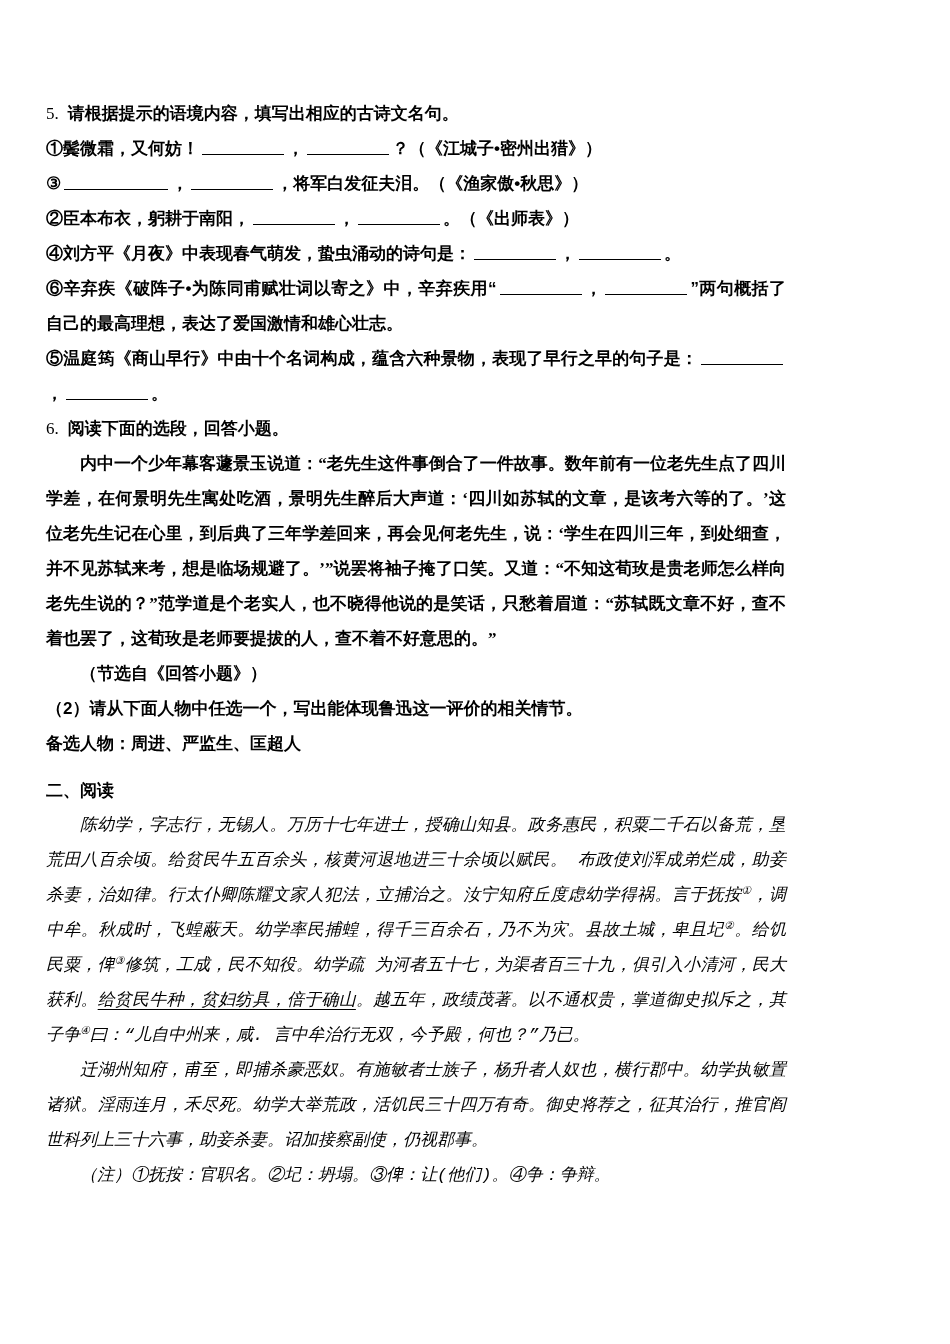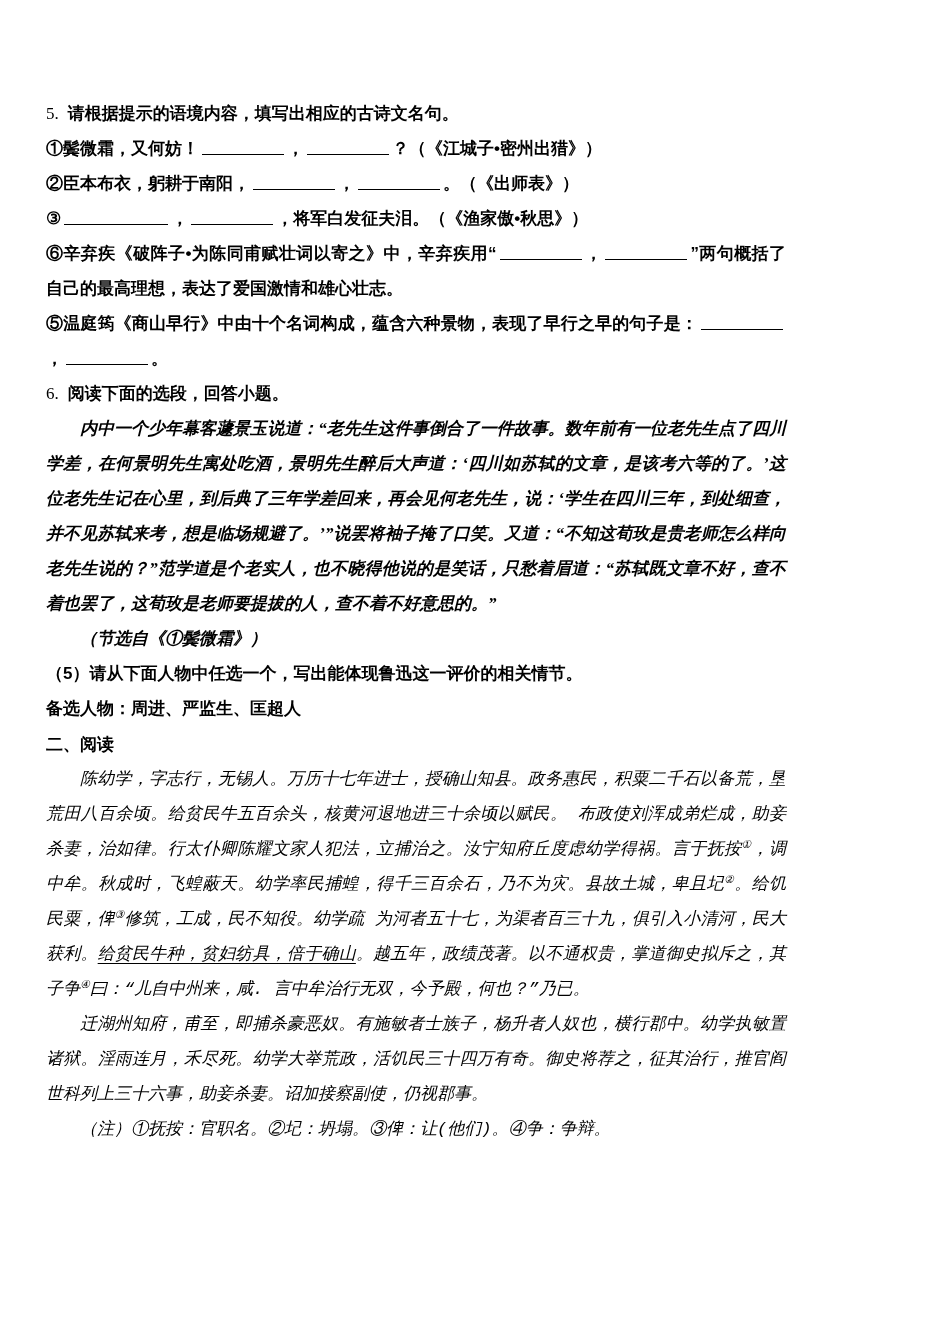--- a/index.html
+++ b/index.html
@@ -20,21 +20,21 @@
     padding: 96px 40px 0 46px;
     font-size: 17px;
     line-height: 35px;
   }
   p { margin: 0; padding: 0; text-align: justify; }
 
   
   .hei  { font-family: "Liberation Sans", sans-serif; font-weight: 700; }
   .song { font-family: "Liberation Serif", serif; font-weight: 400; }
   .kai  { font-family: Liberation Mono, monospace; font-style: italic; font-weight: 400; }
-  .kaib { font-family: "Liberation Serif", serif; font-style: italic; font-weight: 700; }
+  .kaib { font-family: "Liberation Serif", serif; font-weight: 700; }
 
   .qnum { font-family: "Liberation Serif", serif; font-weight: 400; font-style: normal; margin-right: 9px; }
 
   .blank {
     display: inline-block;
     width: 82px;
     height: 2px;
     border-bottom: 1.7px solid #000;
     vertical-align: -1px;
     margin: 0 3px;
@@ -46,51 +46,52 @@
     line-height: 0;
     vertical-align: 6px;
   }
   .uline {
     text-decoration: underline;
     text-underline-offset: 4px;
     text-decoration-thickness: 1px;
   }
   .indent { text-indent: 2em; }
   .note-line { margin-top: 0; }
-  .sec-heading { margin-top: 1px; }
+  .sec-heading { margin-top: 12px; }
 </style>
 </head>
 <body>
 
 <div class="page">
 
   <div>
     <p class="hei"><span class="qnum">5.</span><span>请根据提示的语境内容，填写出相应的古诗文名句。</span></p>
 
     <p class="hei"><span>①鬓微霜，又何妨！</span><span class="blank"></span><span>，</span><span class="blank"></span><span>？（《江城子•密州出猎》）</span></p>
 
+    <p class="hei"><span>③</span><span class="blank wide"></span><span>，</span><span class="blank"></span><span>，将军白发征夫泪。（《渔家傲•秋思》）</span></p>
+
     <p class="hei"><span>②臣本布衣，躬耕于南阳，</span><span class="blank"></span><span>，</span><span class="blank"></span><span>。（《出师表》）</span></p>
 
-    <p class="hei"><span>③</span><span class="blank wide"></span><span>，</span><span class="blank"></span><span>，将军白发征夫泪。（《渔家傲•秋思》）</span></p>
-
+    <p class="hei"><span>④刘方平《月夜》中表现春气萌发，蛰虫涌动的诗句是：</span><span class="blank"></span><span>，</span><span class="blank"></span><span>。</span></p>
 
     <p class="hei"><span>⑥辛弃疾《破阵子•为陈同甫赋壮词以寄之》中，辛弃疾用“</span><span class="blank"></span><span>，</span><span class="blank"></span><span>”两句概括了自己的最高理想，表达了爱国激情和雄心壮志。</span></p>
 
     <p class="hei"><span>⑤温庭筠《商山早行》中由十个名词构成，蕴含六种景物，表现了早行之早的句子是：</span><span class="blank"></span><span>，</span><span class="blank"></span><span>。</span></p>
   </div>
 
   <div>
     <p class="hei"><span class="qnum">6.</span><span>阅读下面的选段，回答小题。</span></p>
 
     <p class="kaib indent">内中一个少年幕客蘧景玉说道：“老先生这件事倒合了一件故事。数年前有一位老先生点了四川学差，在何景明先生寓处吃酒，景明先生醉后大声道：‘四川如苏轼的文章，是该考六等的了。’这位老先生记在心里，到后典了三年学差回来，再会见何老先生，说：‘学生在四川三年，到处细查，并不见苏轼来考，想是临场规避了。’”说罢将袖子掩了口笑。又道：“不知这荀玫是贵老师怎么样向老先生说的？”范学道是个老实人，也不晓得他说的是笑话，只愁着眉道：“苏轼既文章不好，查不着也罢了，这荀玫是老师要提拔的人，查不着不好意思的。”</p>
 
-    <p class="kaib indent">（节选自《①鬓微霜》）</p>
+    <p class="kaib indent">（节选自《回答小题》）</p>
 
 
-    <p class="hei">（5）请从下面人物中任选一个，写出能体现鲁迅这一评价的相关情节。</p>
+    <p class="hei">（2）请从下面人物中任选一个，写出能体现鲁迅这一评价的相关情节。</p>
 
     <p class="hei">备选人物：周进、严监生、匡超人</p>
   </div>
 
   <p class="hei sec-heading">二、阅读</p>
 
   <div>
 
     <p class="kai indent"><span>陈幼学，字志行，无锡人。万历十七年进士，授确山知县。政务惠民，积粟二千石以备荒，垦荒田八百余顷。给贫民牛五百余头，核黄河退地进三十余顷以赋民。 布政使刘浑成弟烂成，助妾杀妻，治如律。行太仆卿陈耀文家人犯法，立捕治之。汝宁知府丘度虑幼学得祸。言于抚按</span><sup>①</sup><span>，调中牟。秋成时，飞蝗蔽天。幼学率民捕蝗，得千三百余石，乃不为灾。县故土城，卑且圮</span><sup>②</sup><span>。给饥民粟，俾</span><sup>③</sup><span>修筑，工成，民不知役。幼学疏 为河者五十七，为渠者百三十九，俱引入小清河，民大获利。</span><span class="uline">给贫民牛种，贫妇纺具，倍于确山</span><span>。越五年，政绩茂著。以不通权贵，掌道御史拟斥之，其子争</span><sup>④</sup><span>曰：“儿自中州来，咸. 言中牟治行无双，今予殿，何也？”乃已。</span></p>
 

